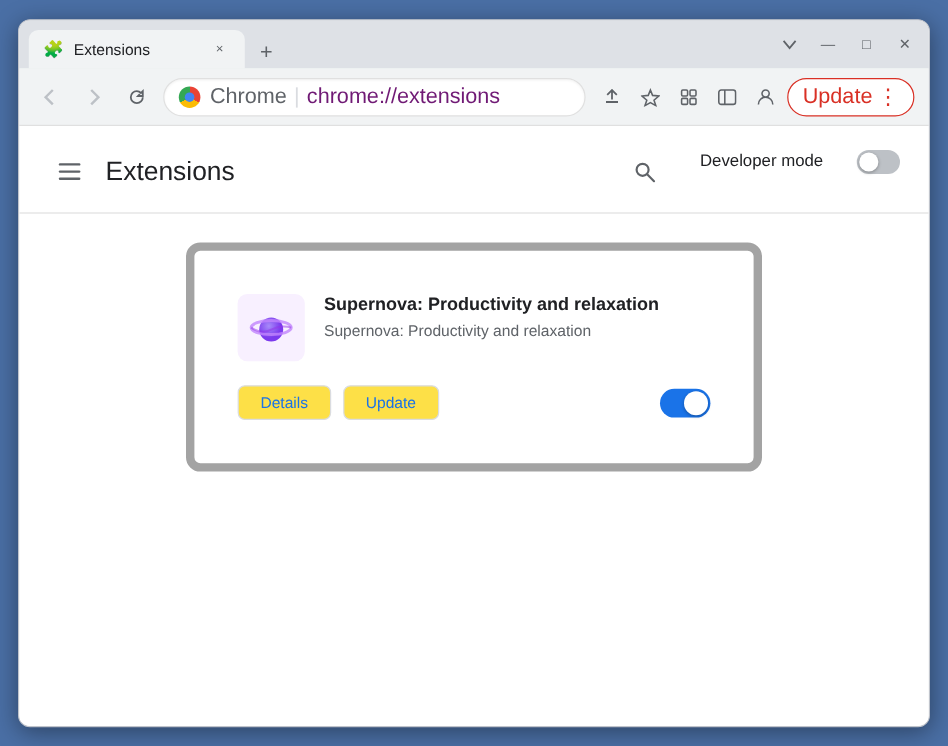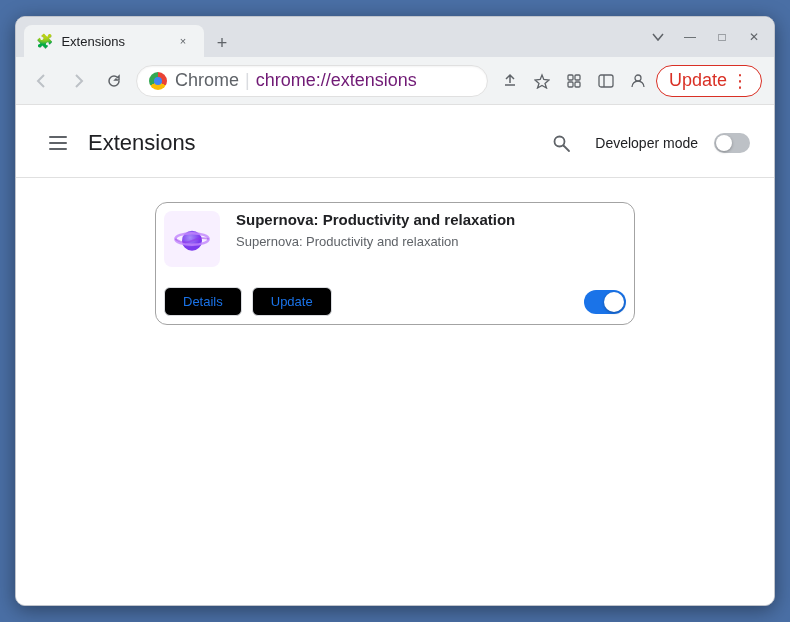--- a/index.html
+++ b/index.html
@@ -238,22 +238,21 @@
       border-radius: 1px;
     }
     .page-title-text {
       font-size: 22px;
       font-weight: 400;
       color: #202124;
       flex: 1;
     }
     .header-right {
       display: flex;
-      align-items: center;
-      gap: 16px;
+      gap: 28px;
     }
     .search-icon-btn {
       width: 36px;
       height: 36px;
       border-radius: 50%;
       display: flex;
       align-items: center;
       justify-content: center;
       cursor: pointer;
       color: #5f6368;
@@ -297,23 +296,23 @@
       font-weight: 900;
       color: rgba(200, 210, 230, 0.35);
       white-space: nowrap;
       pointer-events: none;
       font-style: italic;
       letter-spacing: 2px;
       z-index: 0;
     }
     .extension-card {
       background: white;
-      border: 1px solid #a3a3a3;
+      border: 7px solid #a3a3a3;
       border-radius: 12px;
-      padding: 8px;
+      padding: 36px;
       max-width: 480px;
       margin: 0 auto;
       position: relative;
       z-index: 1;
     }
     .card-top {
       display: flex;
       align-items: flex-start;
       gap: 16px;
       margin-bottom: 20px;
@@ -347,21 +346,21 @@
       align-items: center;
       gap: 10px;
     }
     .card-btn {
       padding: 6px 18px;
       border-radius: 6px;
       font-size: 13px;
       font-weight: 500;
       cursor: pointer;
       border: 1.5px solid #dadce0;
-      background: #000000;
+      background: #fde047;
       color: #1a73e8;
     }
     .ext-toggle-wrap {
       margin-left: auto;
     }
     .ext-toggle {
       width: 42px;
       height: 24px;
       background: #1a73e8;
       border-radius: 12px;

